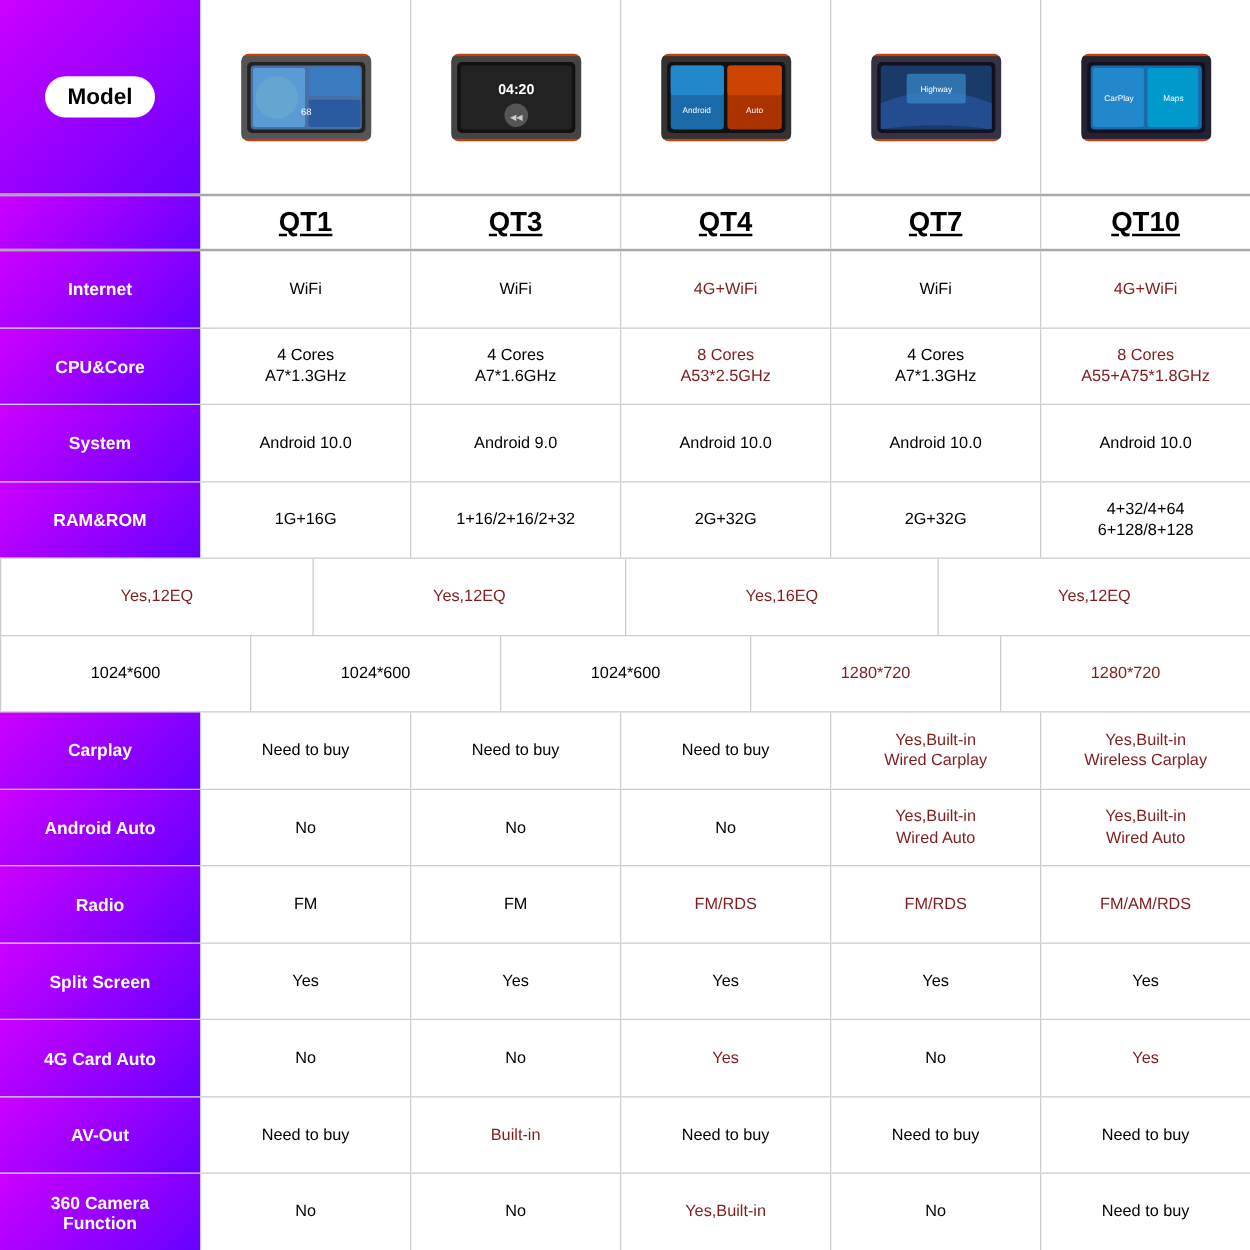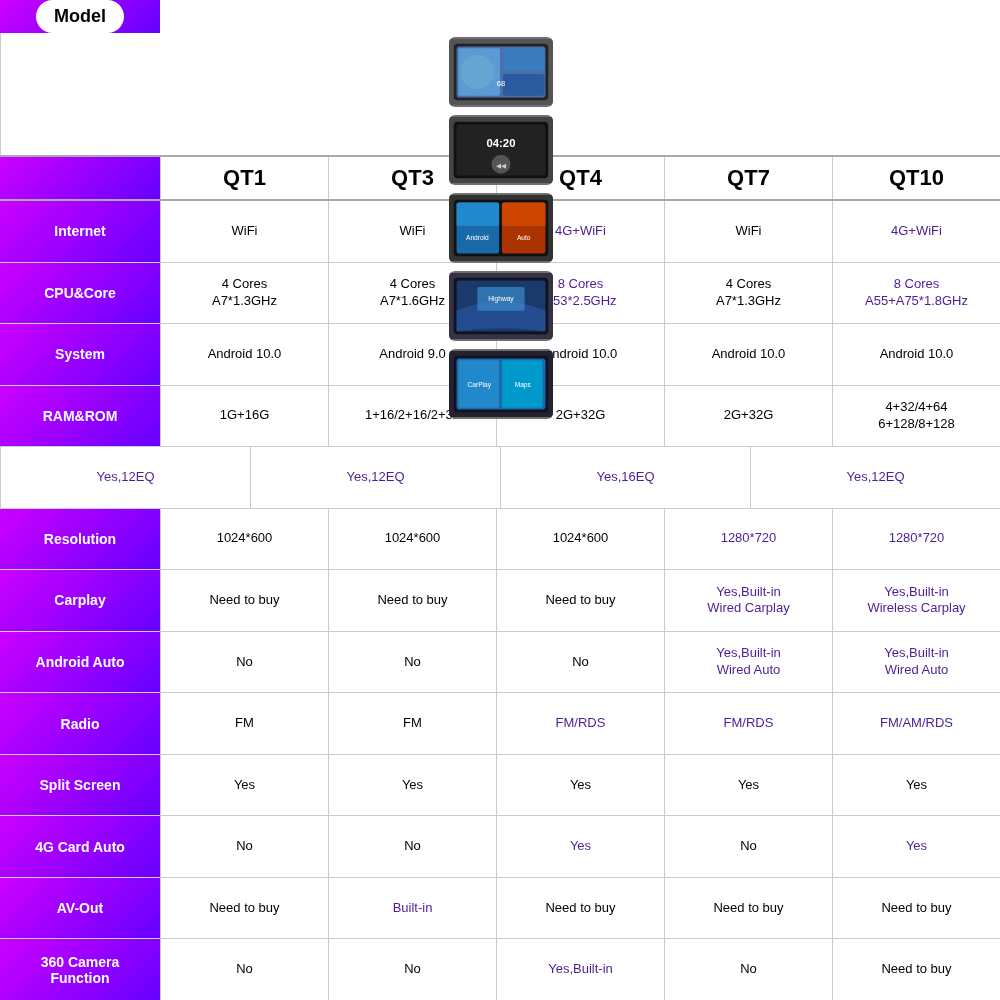--- a/index.html
+++ b/index.html
@@ -37,21 +37,21 @@
       display: flex;
       align-items: center;
       justify-content: center;
       background: #fff;
       border-left: 1px solid #ccc;
       padding: 4px;
     }
     .product-img-placeholder {
       width: 104px;
       height: 70px;
-      background: #737373;
+      background: #c2410c;
       border-radius: 6px;
       display: flex;
       align-items: center;
       justify-content: center;
       position: relative;
       overflow: hidden;
     }
     .product-img-placeholder svg {
       width: 100%;
       height: 100%;
@@ -66,20 +66,21 @@
     .model-name-cell {
       flex: 1;
       display: flex;
       align-items: center;
       justify-content: center;
       font-size: 22px;
       font-weight: bold;
       color: #000;
       padding: 8px 0;
       border-left: 1px solid #ccc;
+      text-decoration: underline;
     }
     .table-body {
       flex: 1;
       display: flex;
       flex-direction: column;
     }
     .table-row {
       display: flex;
       flex-direction: row;
       flex: 1;
@@ -106,24 +107,24 @@
       display: flex;
       align-items: center;
       justify-content: center;
       text-align: center;
       font-size: 13px;
       color: #000;
       padding: 4px 2px;
       border-left: 1px solid #ccc;
       line-height: 1.3;
     }
-    .red { color: #4c1d95; }
+    .red { color: #7f1d1d; }
     .header-area {
       display: flex;
-      flex-direction: column;
+      flex-direction: row;
       height: 155px;
       justify-content: space-between;
     }
   </style>
 </head>
 <body>
 
 <div class="container">
 
   <div class="header-area">
@@ -252,21 +253,20 @@
         <div class="row-cell">2G+32G</div>
         <div class="row-cell">4+32/4+64<br>6+128/8+128</div>
       </div>
       <div class="table-row">
         <div class="row-cell red">Yes,12EQ</div>
         <div class="row-cell red">Yes,12EQ</div>
         <div class="row-cell red">Yes,16EQ</div>
         <div class="row-cell red">Yes,12EQ</div>
       </div>
       <div class="table-row">
-        <div class="row-label">Resolution</div>
         <div class="row-cell">1024*600</div>
         <div class="row-cell">1024*600</div>
         <div class="row-cell">1024*600</div>
         <div class="row-cell red">1280*720</div>
         <div class="row-cell red">1280*720</div>
       </div>
       <div class="table-row">
         <div class="row-label">Carplay</div>
         <div class="row-cell">Need to buy</div>
         <div class="row-cell">Need to buy</div>

